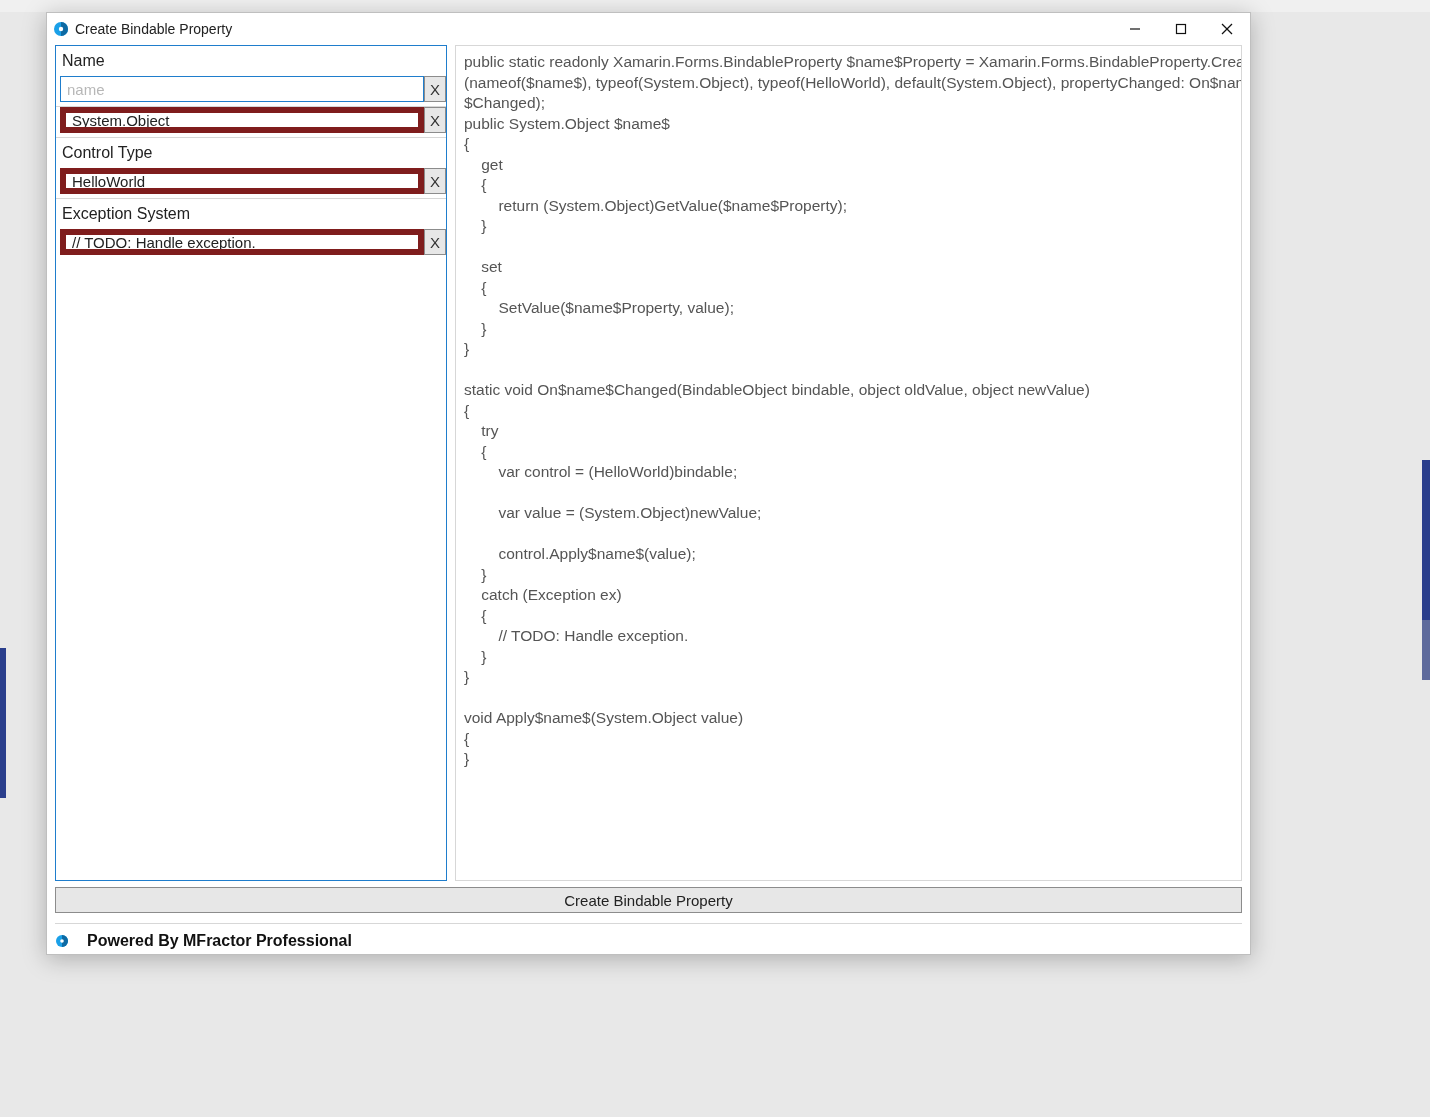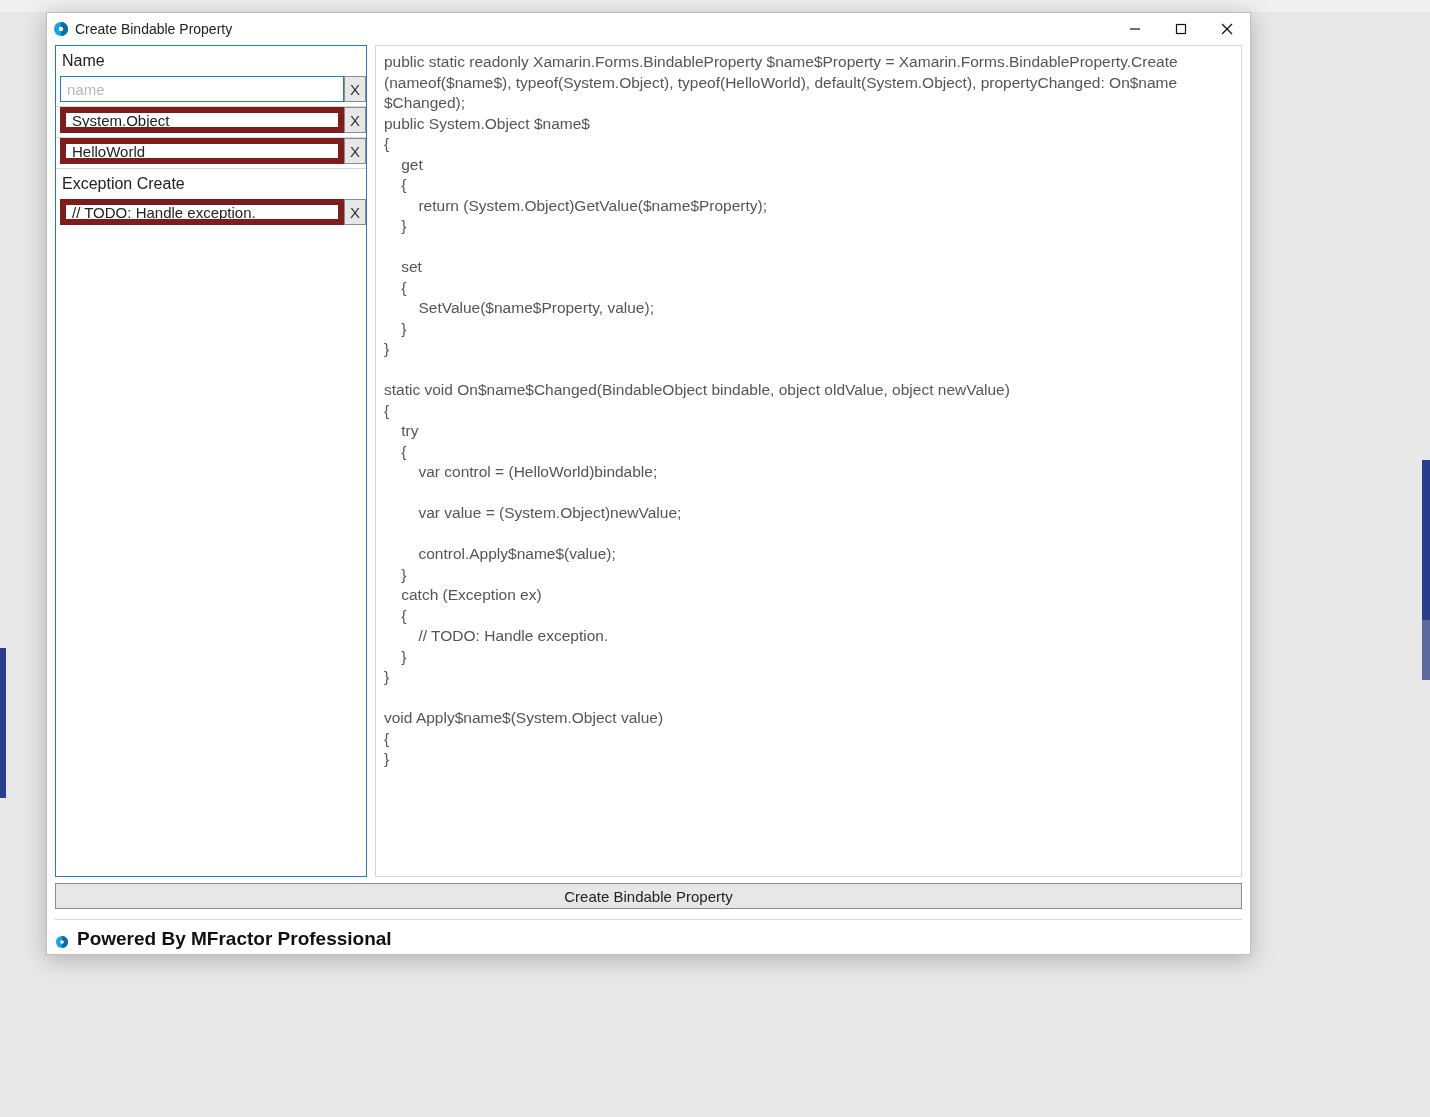--- a/index.html
+++ b/index.html
@@ -88,21 +88,21 @@
     flex-direction: column;
     padding: 0 8px 4px 8px;
   }
   .panels {
     flex: 1;
     display: flex;
     gap: 8px;
     min-height: 0;
   }
   .left-panel {
-    width: 312px;
+    width: 392px;
     border: 1px solid #1f7dcc;
     background: #fff;
     display: flex;
     flex-direction: column;
     overflow: hidden;
   }
   .field-block {
     border-bottom: 1px solid #d7d7d7;
     padding-bottom: 4px;
   }
@@ -177,22 +177,22 @@
     color: #222;
     cursor: pointer;
   }
 
   .footer {
     margin-top: 10px;
     padding-top: 8px;
     border-top: 1px solid #d7d7d7;
     display: flex;
     align-items: center;
-    gap: 8px;
-    font-size: 19px;
+    gap: 18px;
+    font-size: 16px;
     color: #111;
     font-weight: 600;
   }
   .footer .small-icon {
     width: 14px; height: 14px;
   }
 </style>
 </head>
 <body>
 
@@ -246,28 +246,29 @@
         </div>
 
         <div class="field-block">
           <div class="field-row">
             <input class="field-input" type="text" value="System.Object" style="">
             <div class="clear-btn">X</div>
           </div>
         </div>
 
         <div class="field-block">
+          <div class="field-label">Control Type</div>
           <div class="field-row">
             <input class="field-input" type="text" value="HelloWorld" style="">
             <div class="clear-btn">X</div>
           </div>
         </div>
 
         <div class="field-block" style="border-bottom:none;">
-          <div class="field-label">Exception Create</div>
+          <div class="field-label">Exception System</div>
           <div class="field-row">
             <input class="field-input" type="text" value="// TODO: Handle exception." style="">
             <div class="clear-btn">X</div>
           </div>
         </div>
 
       </div>
 
       <div class="right-panel">
         <pre class="code-preview">public static readonly Xamarin.Forms.BindableProperty $name$Property = Xamarin.Forms.BindableProperty.Create

